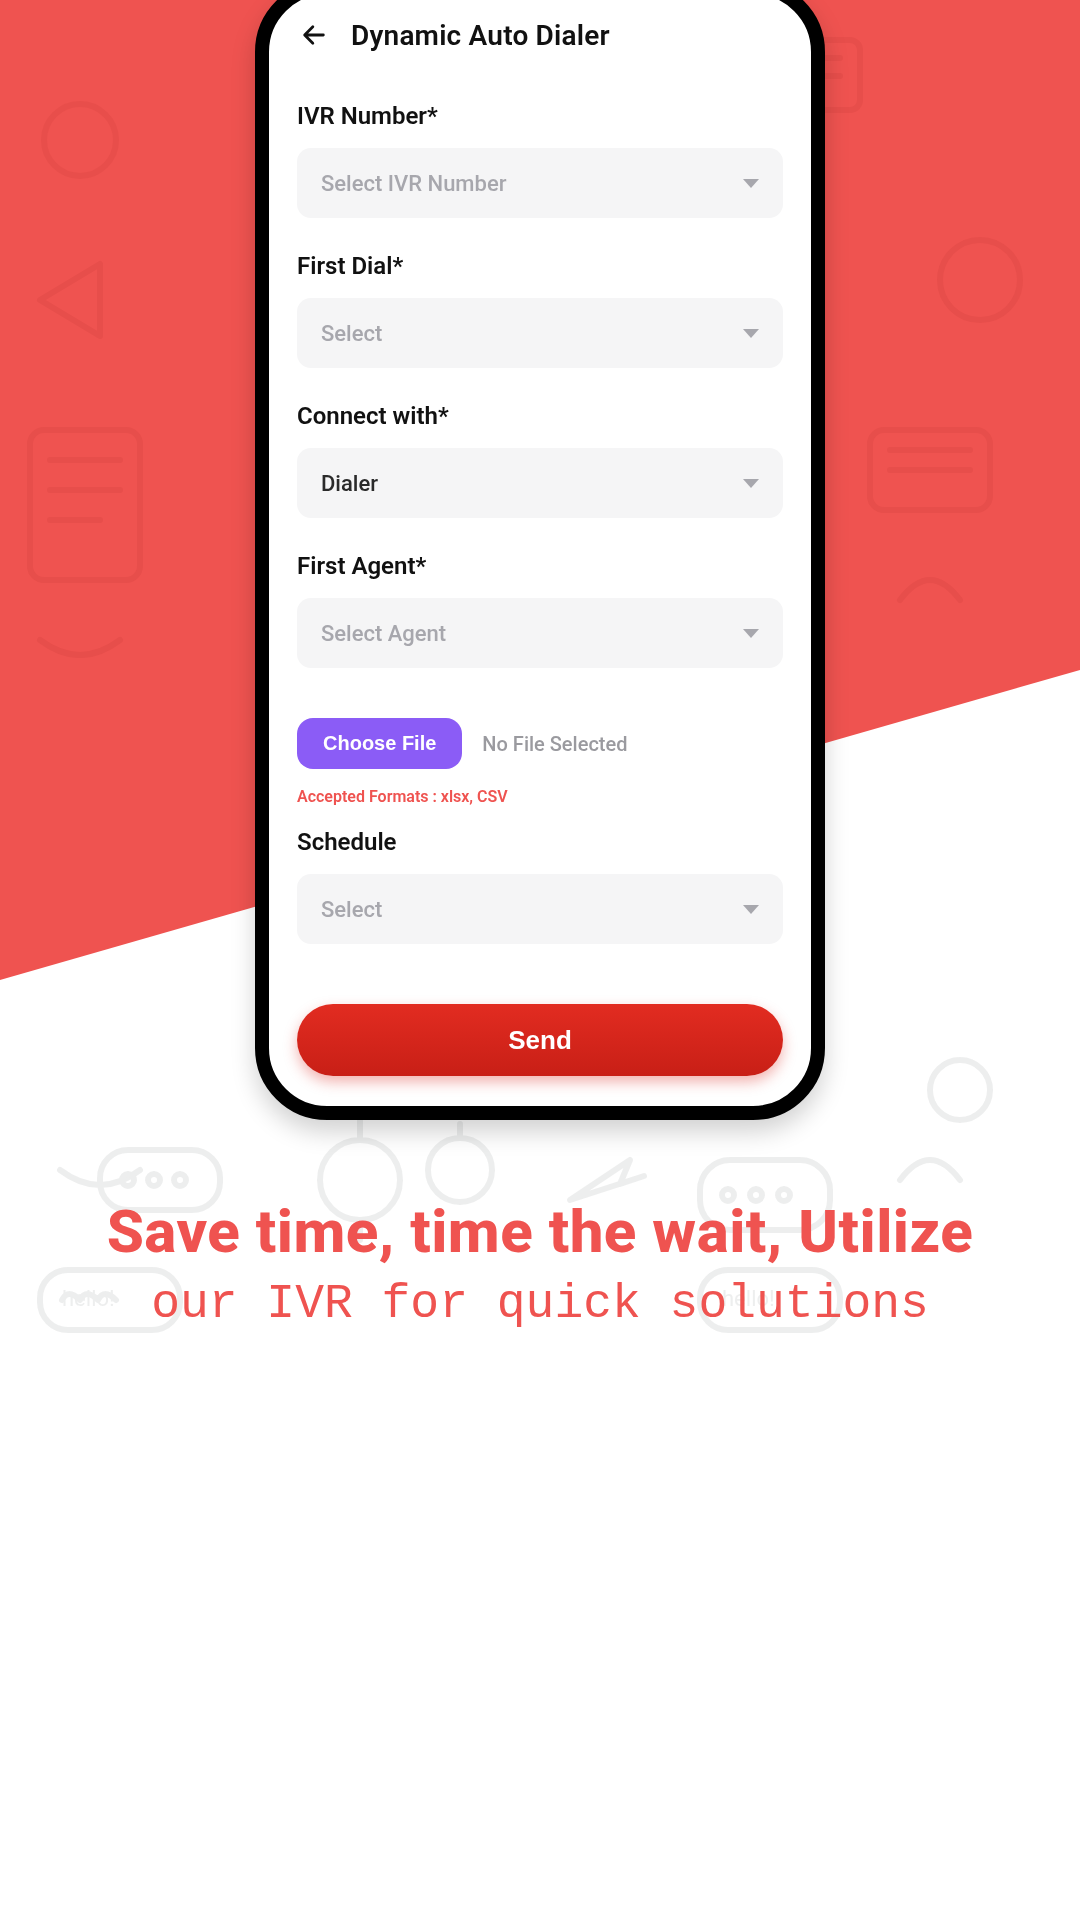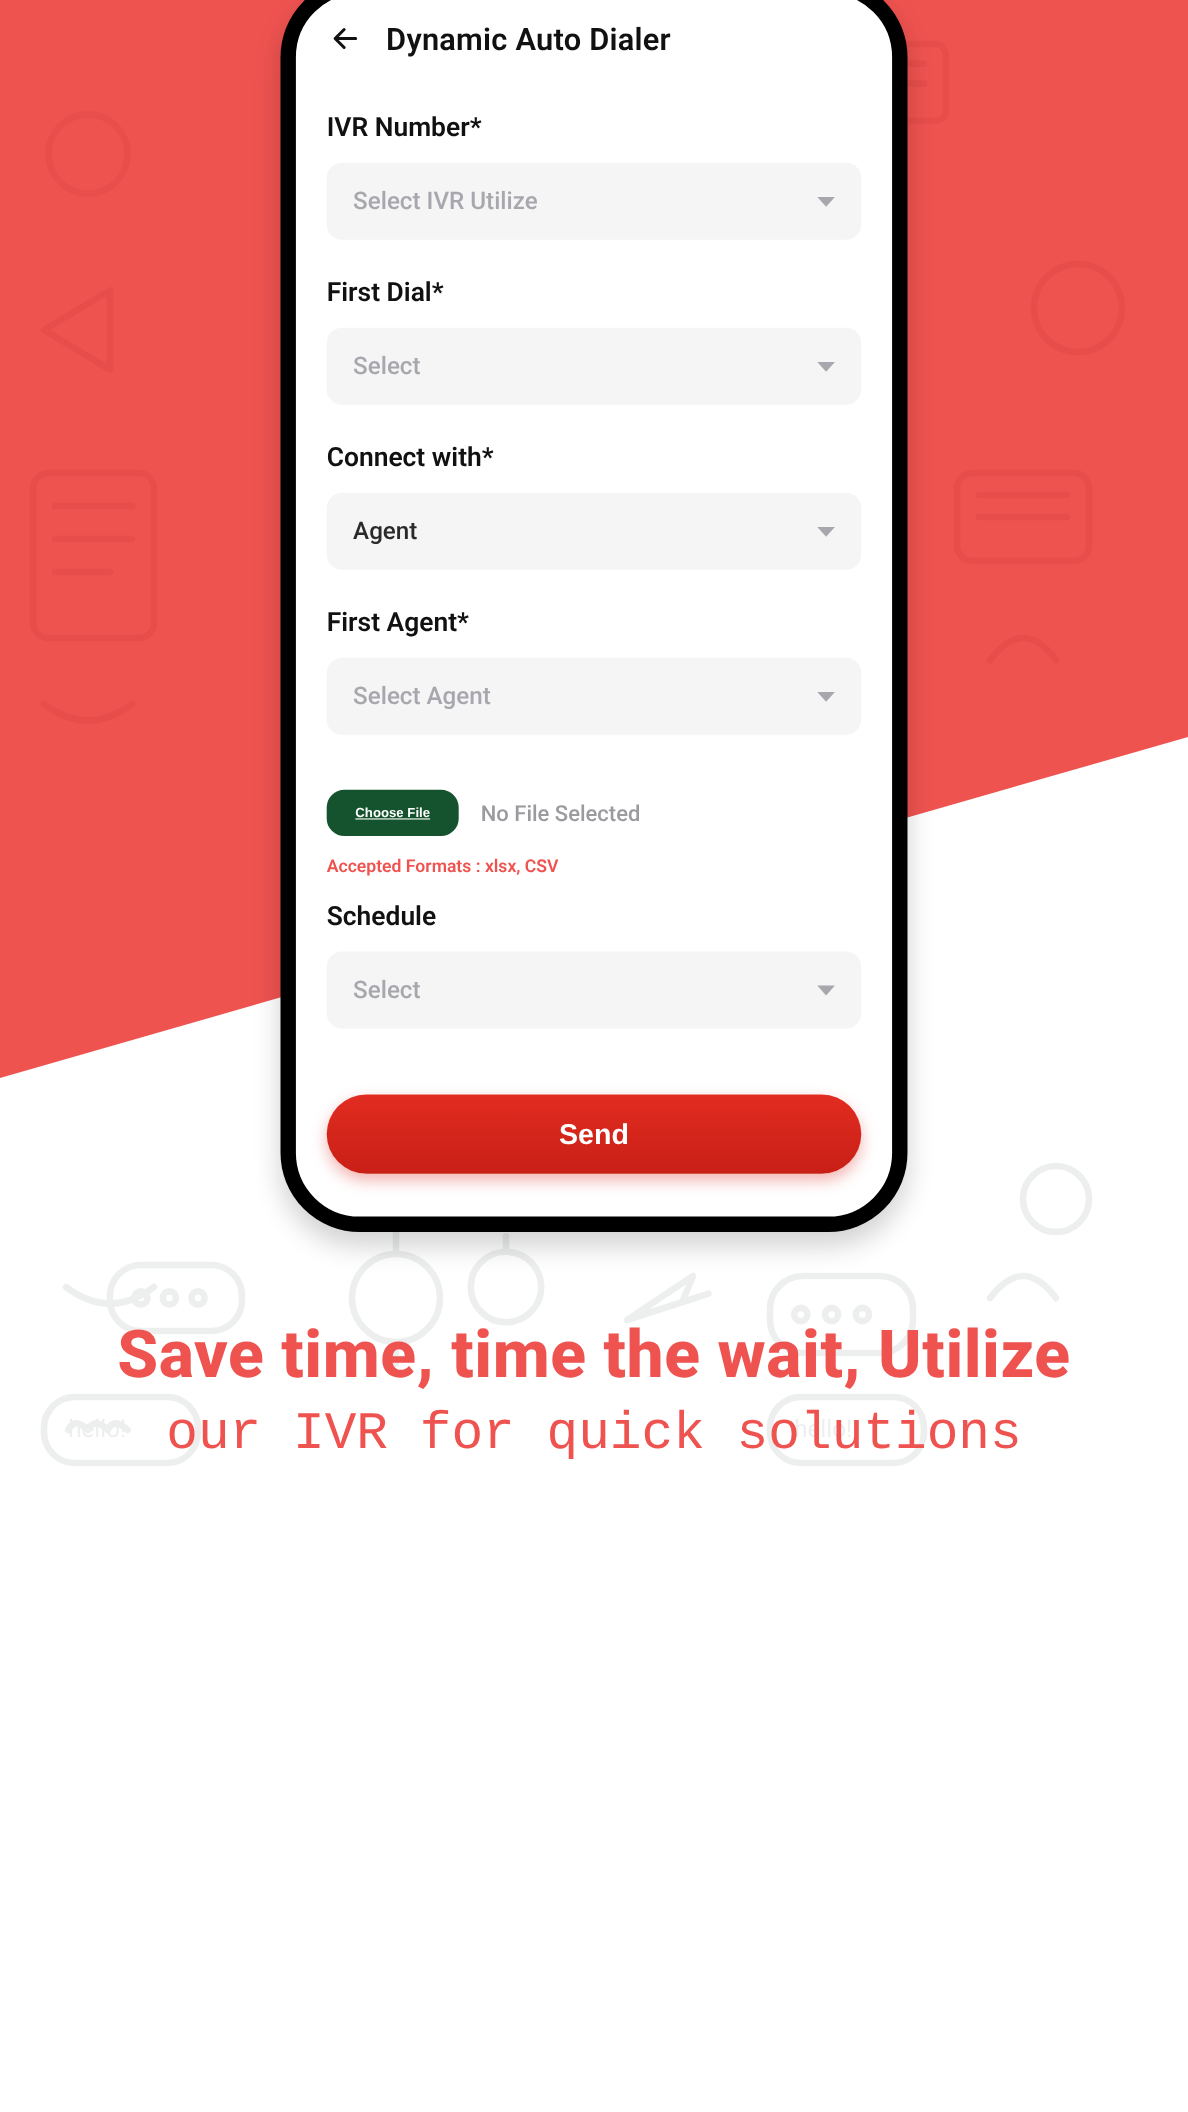--- a/index.html
+++ b/index.html
@@ -119,29 +119,28 @@
     line-height: 1.25;
     font-weight: 500;
   }
   .file-row {
     margin-top: 16px;
     display: flex;
     align-items: center;
     gap: 20px;
   }
   .choose-file-btn {
-    background: #14532d;
+    background: #8b5cf6;
     color: #fff;
     border: none;
     border-radius: 16px;
     padding: 14px 26px;
-    font-size: 12px;
+    font-size: 20px;
     font-weight: 600;
     cursor: pointer;
-    text-decoration: underline;
   }
   .file-status {
     font-size: 20px;
     color: #9a9a9f;
     font-weight: 500;
   }
   .accepted-formats {
     margin-top: 18px;
     font-size: 16px;
     color: #ef5350;
@@ -258,37 +257,37 @@
         </svg>
       </div>
       <div class="app-title">Dynamic Auto Dialer</div>
     </div>
 
     <div class="form">
 
       <div class="field">
         <div class="field-label">IVR Number*</div>
         <div class="select-box">
-          <span class="select-text placeholder">Select IVR Utilize</span>
+          <span class="select-text placeholder">Select IVR Number</span>
           <span class="caret"></span>
         </div>
       </div>
 
       <div class="field">
         <div class="field-label">First Dial*</div>
         <div class="select-box">
           <span class="select-text placeholder">Select</span>
           <span class="caret"></span>
         </div>
       </div>
 
       <div class="field">
         <div class="field-label">Connect with*</div>
         <div class="select-box">
-          <span class="select-text value">Agent</span>
+          <span class="select-text value">Dialer</span>
           <span class="caret"></span>
         </div>
       </div>
 
       <div class="field">
         <div class="field-label">First Agent*</div>
         <div class="select-box">
           <span class="select-text placeholder">Select Agent</span>
           <span class="caret"></span>
         </div>

